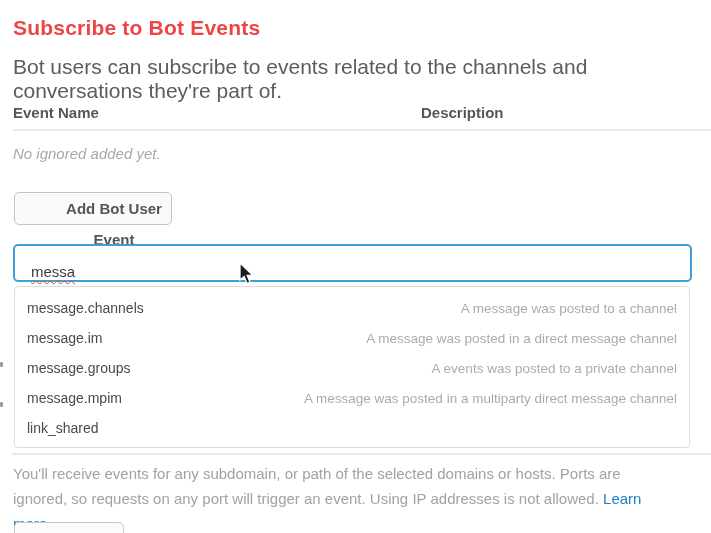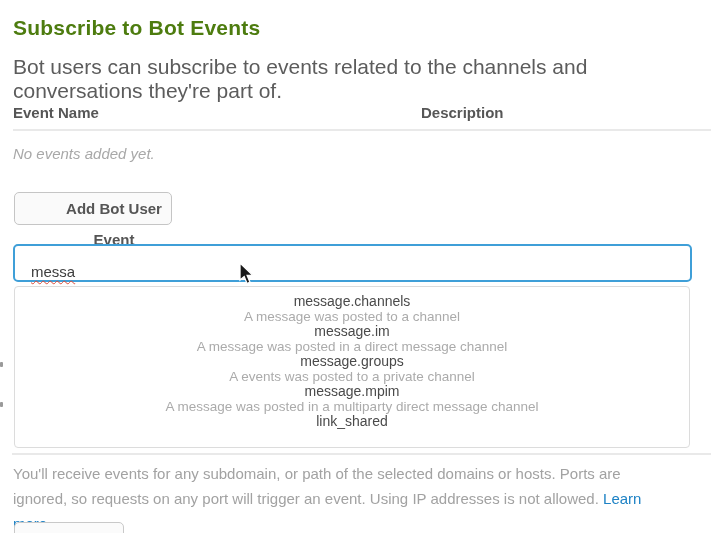--- a/index.html
+++ b/index.html
@@ -12,21 +12,21 @@
     height: 533px;
     background: #ffffff;
     overflow: hidden;
   }
 
   .page-title {
     position: absolute;
     left: 13px; top: 16px;
     font-size: 21px;
     font-weight: 700;
-    color: #4d7c0f;
+    color: #ef4444;
     letter-spacing: 0.2px;
   }
 
   .page-subtitle {
     position: absolute;
     left: 13px; top: 55px;
     font-size: 21px;
     color: #5c5c5c;
   }
 
@@ -110,21 +110,20 @@
     padding: 6px 0;
     z-index: 20;
   }
   .suggestion-row {
     height: 30px;
     padding: 0 12px;
     display: flex;
     justify-content: space-between;
     align-items: center;
     cursor: pointer;
-    flex-direction: column;
   }
   .suggestion-name {
     font-size: 14px;
     color: #4a4a4a;
   }
   .suggestion-desc {
     font-size: 13.5px;
     color: #ababab;
     text-align: left;
   }
@@ -178,21 +177,21 @@
 
   <h1 class="page-title">Subscribe to Bot Events</h1>
 
   <p class="page-subtitle">Bot users can subscribe to events related to the channels and conversations they're part of.</p>
 
   <div class="col-header event-name">Event Name</div>
   <div class="col-header description">Description</div>
 
   <div class="divider-1"></div>
 
-  <div class="empty-text">No events added yet.</div>
+  <div class="empty-text">No ignored added yet.</div>
 
   <button class="add-event-btn">Add Bot User Event</button>
 
   <div class="event-search-input">
     <span class="typed">messa</span>
   </div>
 
   <svg class="mouse-cursor" viewBox="0 0 16 23">
     <polygon points="2,1 2,18 6.2,14.5 9,21.5 12,20.2 9.1,13.4 14.5,13.1" fill="#1a1a1a" stroke="#ffffff" stroke-width="1.3"></polygon>
   </svg>

